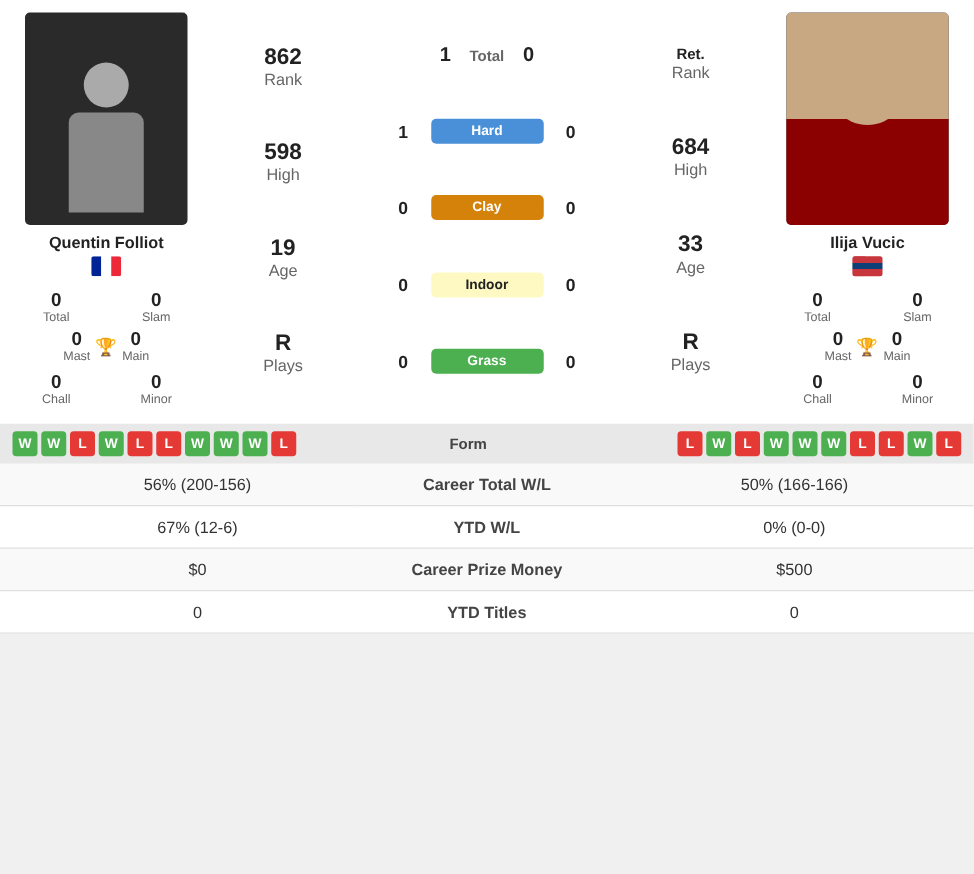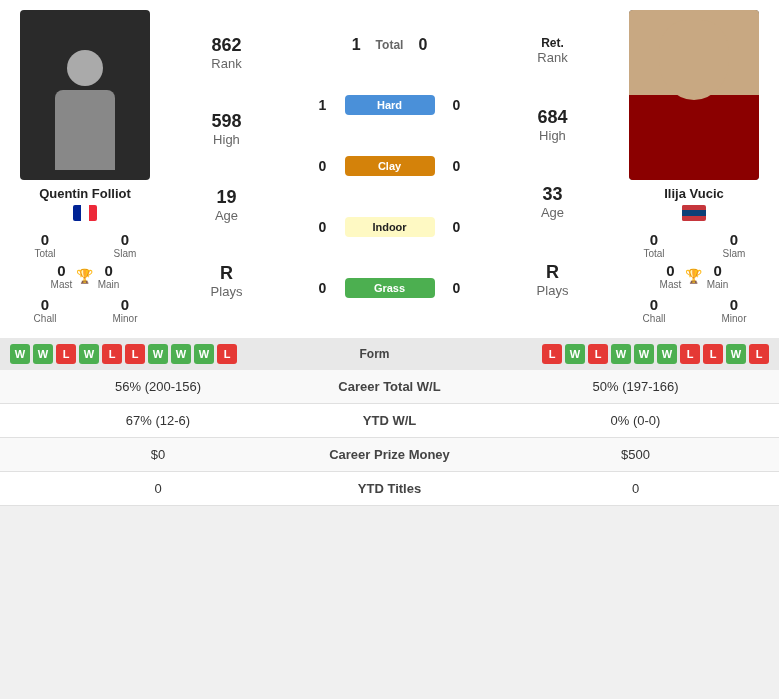--- a/index.html
+++ b/index.html
@@ -537,21 +537,21 @@
         <div class="badge badge-w">W</div>
         <div class="badge badge-l">L</div>
       </div>
   </div>
 
   <table class="stats-table">
     <tbody id="stats-tbody">
     <tr>
           <td class="left-val">56% (200-156)</td>
           <td class="center-col">Career Total W/L</td>
-          <td class="right-val">50% (197-166)</td>
+          <td class="right-val">50% (166-166)</td>
         </tr>
         <tr>
           <td class="left-val">67% (12-6)</td>
           <td class="center-col">YTD W/L</td>
           <td class="right-val">0% (0-0)</td>
         </tr>
         <tr>
           <td class="left-val">$0</td>
           <td class="center-col">Career Prize Money</td>
           <td class="right-val">$500</td>

